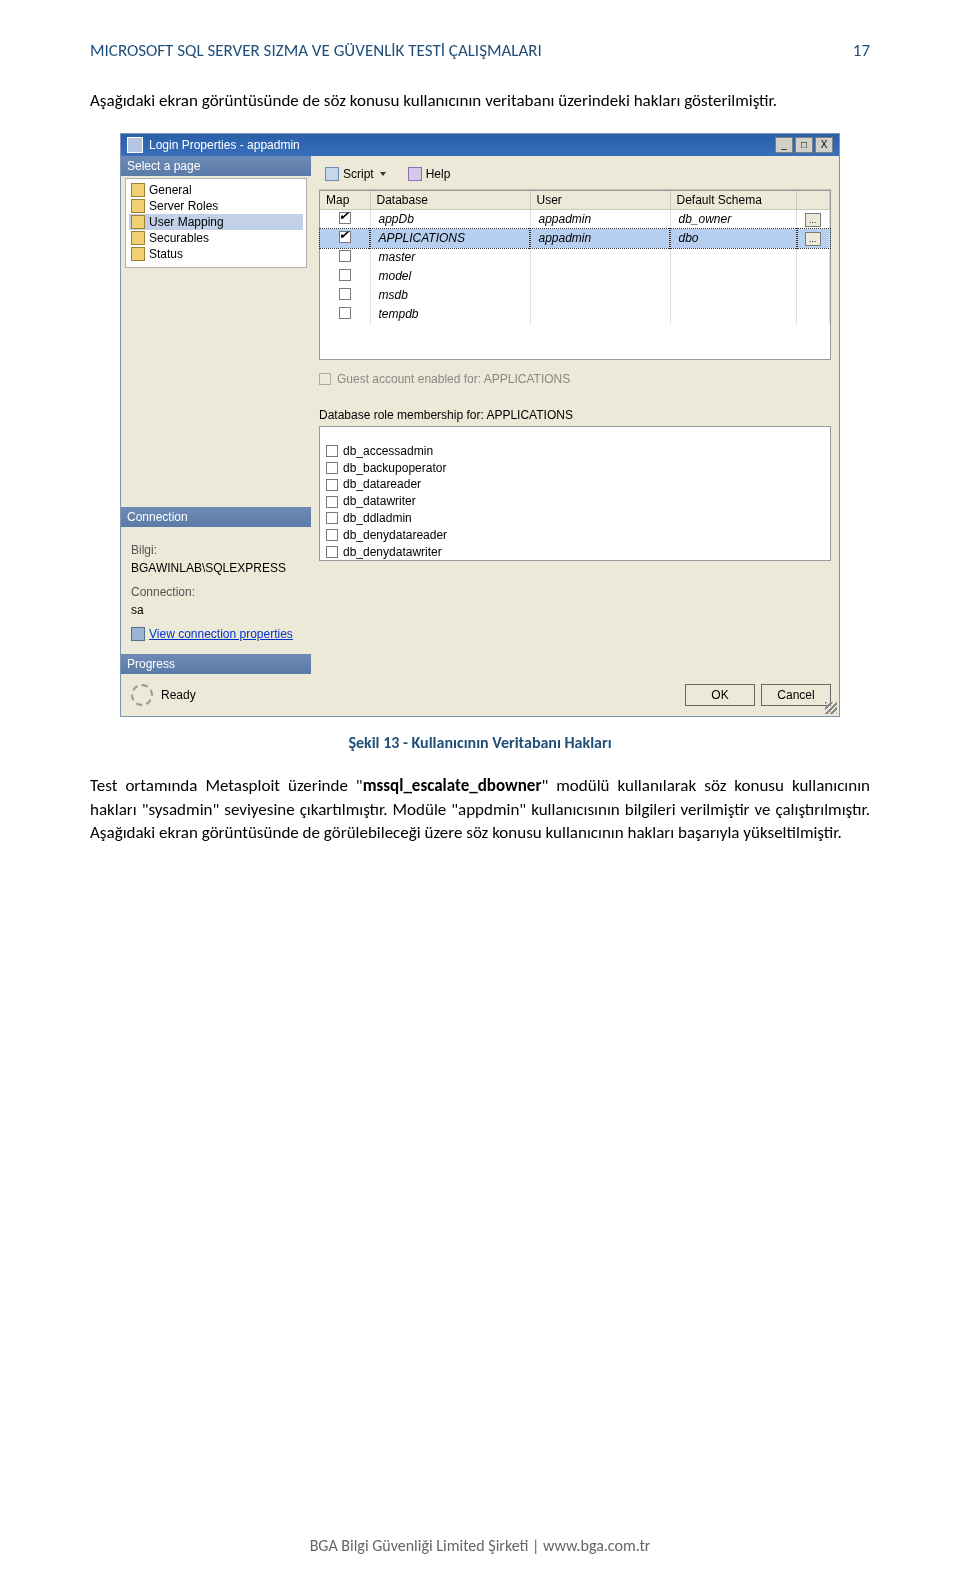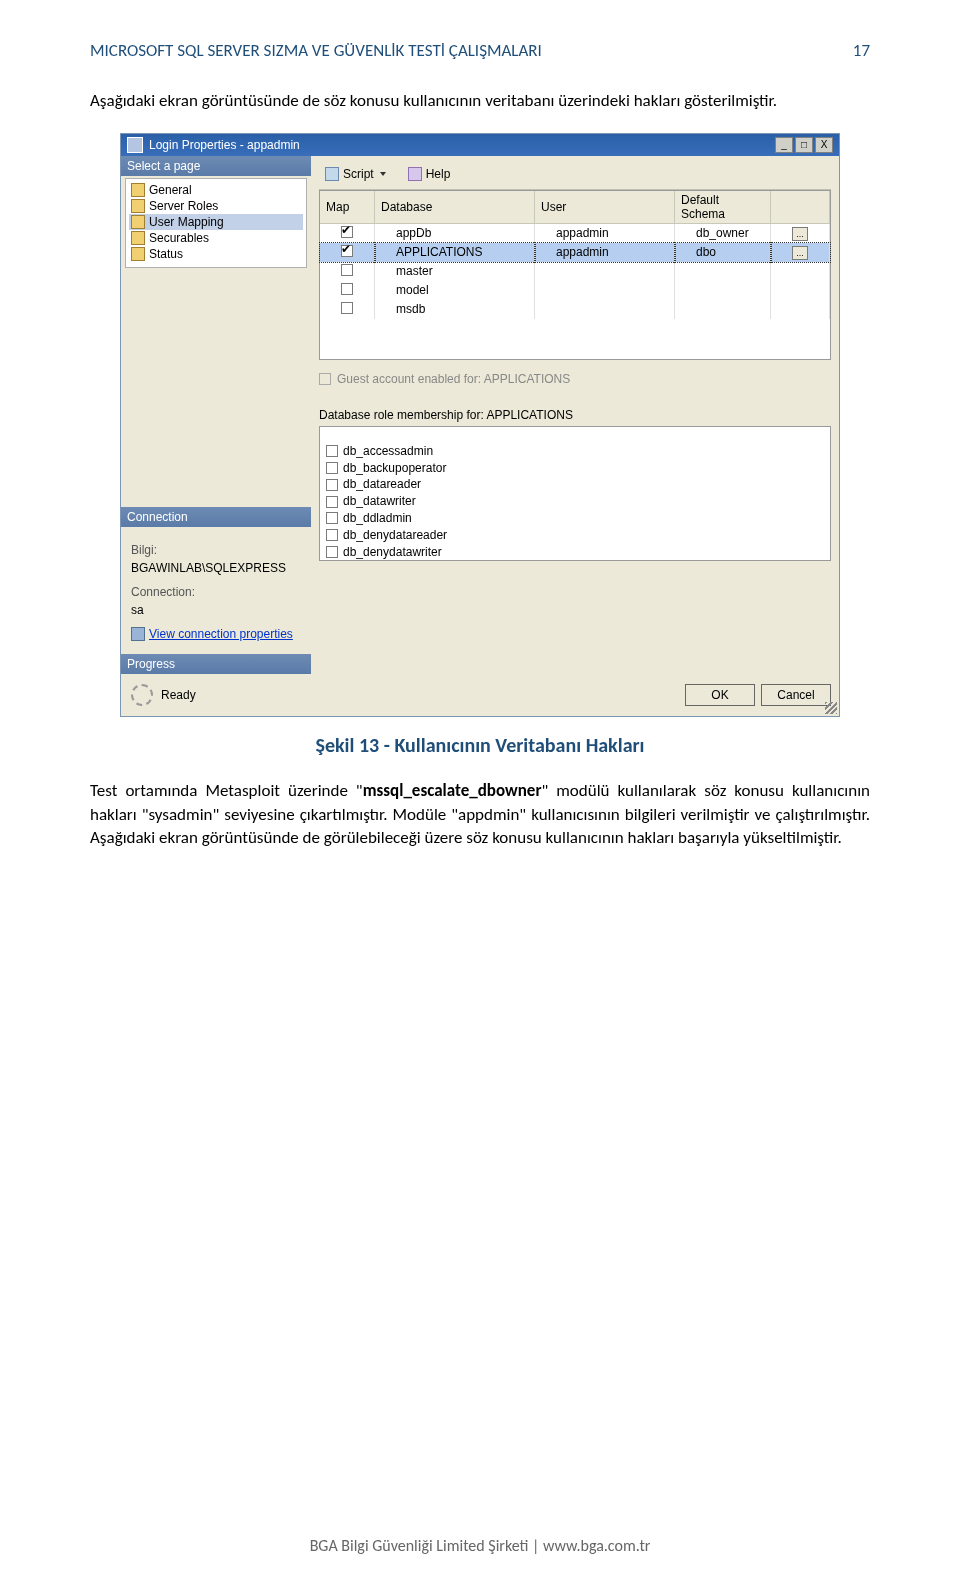--- a/index.html
+++ b/index.html
@@ -23,21 +23,21 @@
     }
     .doc-para {
       font-size: 17px;
       margin-bottom: 20px;
       line-height: 1.4;
     }
     .doc-para.justify { text-align: justify; }
     .bold { font-weight: bold; }
     .img-caption {
       text-align: center;
-      font-size: 20px;
+      font-size: 16px;
       color: #1f4e79;
       font-weight: bold;
       margin: 16px 0 22px;
     }
     .doc-footer {
       position: absolute;
       bottom: 30px;
       left: 0;
       right: 0;
       text-align: center;
@@ -135,21 +135,21 @@
     }
     table.map {
       width: 100%; border-collapse: collapse; font-size: 12px;
     }
     table.map th {
       background: #ece9d8; text-align: left; padding: 2px 6px;
       border-right: 1px solid #c8c8b8; border-bottom: 1px solid #c8c8b8;
       font-weight: normal;
     }
     table.map td {
-      padding: 2px 21px; border-right: 1px solid #e0e0e0;
+      padding: 2px 8px; border-right: 1px solid #e0e0e0; font-style: italic;
     }
     table.map tr.sel td { background: #b6cff0; outline: 1px dotted #333; }
     .cb {
       width: 12px; height: 12px; display: inline-block; border: 1px solid #7a7a7a;
       background: #fff; position: relative;
     }
     .cb.checked::after {
       content: "✔"; position: absolute; left: -1px; top: -4px; font-size: 12px; color: #000;
     }
     .cb.disabled { background: #ece9d8; border-color: #aaa; }
@@ -309,20 +309,27 @@
                 <td></td>
                 <td></td>
               </tr>
               <tr>
                 <td style="text-align: center;"><span class="cb"></span></td>
                 <td>msdb</td>
                 <td></td>
                 <td></td>
                 <td></td>
               </tr>
+              <tr>
+                <td style="text-align: center;"><span class="cb"></span></td>
+                <td>tempdb</td>
+                <td></td>
+                <td></td>
+                <td></td>
+              </tr>
             </tbody>
         </table>
       </div>
 
       <div class="guest-row">
         <span class="cb disabled"></span>
         <span>Guest account enabled for: APPLICATIONS</span>
       </div>
 
       <div class="section-label">Database role membership for: APPLICATIONS</div>

